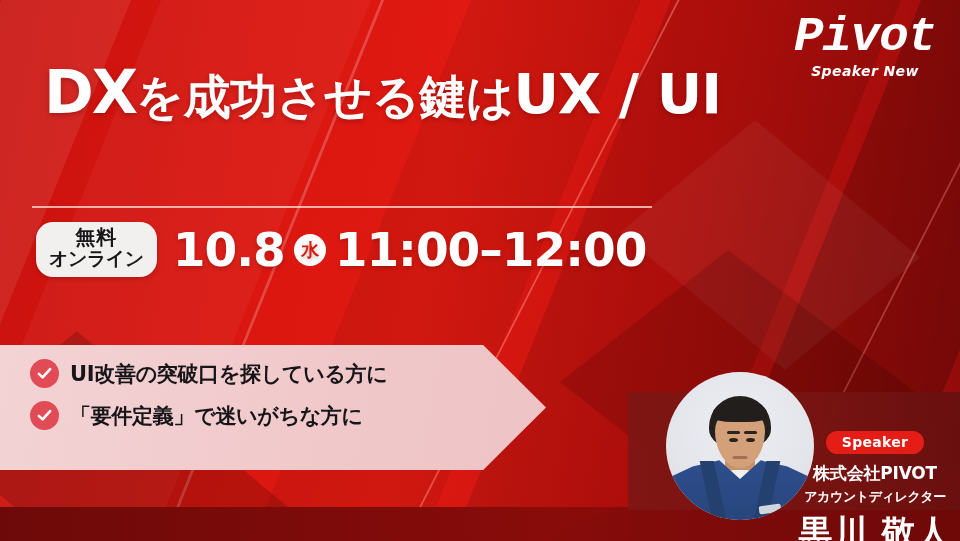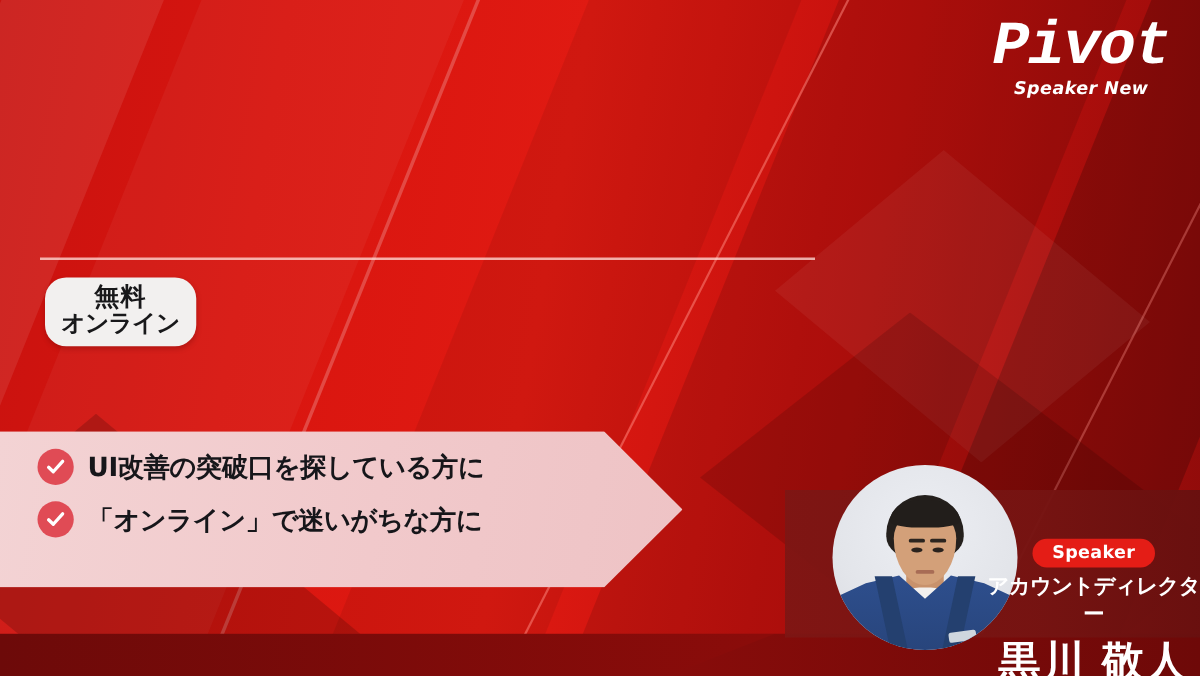--- a/index.html
+++ b/index.html
@@ -88,21 +88,21 @@
     position:absolute;left:32px;top:206px;width:620px;height:2px;
     background:rgba(255,225,220,.75);z-index:5;
   }
 
   
   .date-row{position:absolute;left:36px;top:222px;display:flex;align-items:center;z-index:5;}
   .free-badge{
     background:#f2f0ef;border-radius:17px;padding:6px 13px 7px;
     color:#18181a;font-weight:bold;text-align:center;line-height:1.08;
     box-shadow:0 2px 4px rgba(80,0,0,.25);
-    font-family:Liberation Sans, sans-serif;
+    font-family:Liberation Mono, monospace;
   }
   .free-badge .l1{font-size:20px;display:block;letter-spacing:1px;}
   .free-badge .l2{font-size:19px;display:block;letter-spacing:-.5px;}
   .date-text{
     margin-left:16px;color:#fff;font-weight:bold;font-size:47px;
     line-height:1;letter-spacing:-1px;white-space:nowrap;
     display:flex;align-items:center;
     text-shadow:0 2px 4px rgba(90,0,0,.3);
     font-family:"DejaVu Sans","Liberation Sans",sans-serif;
   }
@@ -197,21 +197,21 @@
     text-align:center;color:#fff;
     font-family:"DejaVu Sans","Liberation Sans",sans-serif;
     margin-top:35px;
   }
   .sp-badge{
     display:inline-block;background:#e41d16;color:#fff;
     border-radius:12px;padding:3px 16px 4px;font-size:14px;font-weight:bold;
     letter-spacing:.3px;
   }
   .sp-company{font-size:17px;font-weight:bold;margin-top:8px;letter-spacing:-.2px;}
-  .sp-role{font-size:17px;font-weight:bold;margin-top:3px;letter-spacing:-.4px;}
+  .sp-role{font-size:13px;font-weight:bold;margin-top:3px;letter-spacing:-.4px;}
   .sp-name{font-size:34px;font-weight:bold;margin-top:4px;letter-spacing:1px;}
 </style>
 </head>
 <body>
 
 <div class="banner">
 
   <div class="bg-layer">
     <div class="stripe s8"></div>
     <div class="stripe s1"></div>
@@ -229,46 +229,52 @@
     <div class="bottom-band"></div>
     <div class="bottom-band2"></div>
   </div>
 
   <div class="logo">
     <div class="logo-word">Pivot</div>
     <div class="logo-tag">Speaker New</div>
   </div>
 
   <div class="title-block">
+    <div class="title"><span class="big">DX</span><span>を成功させる鍵は</span><span class="lat">UX / UI</span></div>
   </div>
   <div class="divider"></div>
 
   <div class="date-row">
     <div class="free-badge">
       <span class="l1">無料</span>
       <span class="l2">オンライン</span>
+    </div>
+    <div class="date-text">
+      <span>10.8</span>
+      <span class="day-circle">水</span>
+      <span>11:00–12:00</span>
     </div>
   </div>
 
   <div class="bullets">
     <div class="bullet">
       <span class="check">
         <svg width="17" height="17" viewBox="0 0 20 20" aria-hidden="true">
             <path d="M3.4 10.4 L7.8 14.6 L16.6 4.8" fill="none" stroke="#ffffff" stroke-width="3.1" stroke-linecap="round" stroke-linejoin="round"></path>
           </svg>
       </span>
       <span class="bullet-text">UI改善の突破口を探している方に</span>
     </div>
     <div class="bullet">
       <span class="check">
         <svg width="17" height="17" viewBox="0 0 20 20" aria-hidden="true">
             <path d="M3.4 10.4 L7.8 14.6 L16.6 4.8" fill="none" stroke="#ffffff" stroke-width="3.1" stroke-linecap="round" stroke-linejoin="round"></path>
           </svg>
       </span>
-      <span class="bullet-text">「オンライン」で迷いがちな方に</span>
+      <span class="bullet-text">「要件定義」で迷いがちな方に</span>
     </div>
   </div>
 
   <div class="speaker-panel"></div>
 
   <div class="portrait">
     <div class="ph-neck"></div>
     <div class="ph-shirt"></div>
     <div class="ph-jacket"></div>
     <div class="ph-lapel-l"></div>
@@ -279,17 +285,18 @@
     <div class="ph-fringe"></div>
     <div class="ph-brow l"></div>
     <div class="ph-brow r"></div>
     <div class="ph-eye l"></div>
     <div class="ph-eye r"></div>
     <div class="ph-mouth"></div>
   </div>
 
   <div class="speaker-text">
     <div><span class="sp-badge">Speaker</span></div>
+    <div class="sp-company">株式会社PIVOT</div>
     <div class="sp-role">アカウントディレクター</div>
     <div class="sp-name">黒川 敬人</div>
   </div>
 
 </div>
 
 </body></html>

